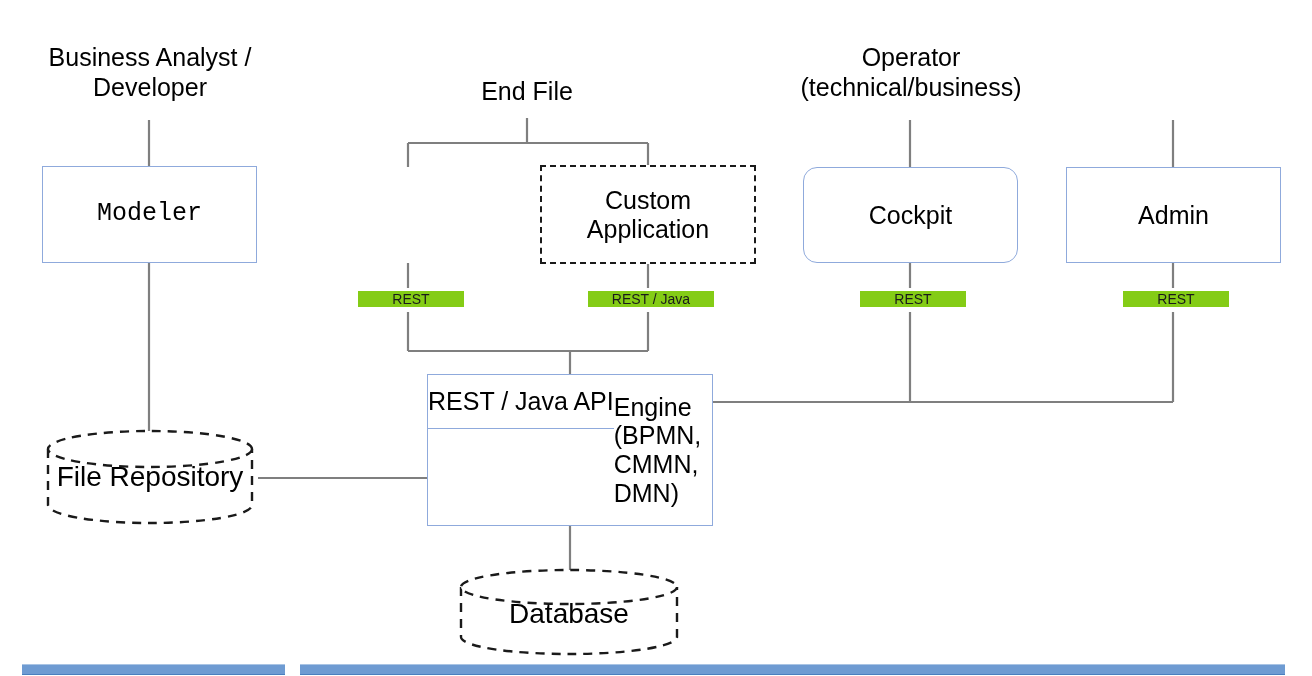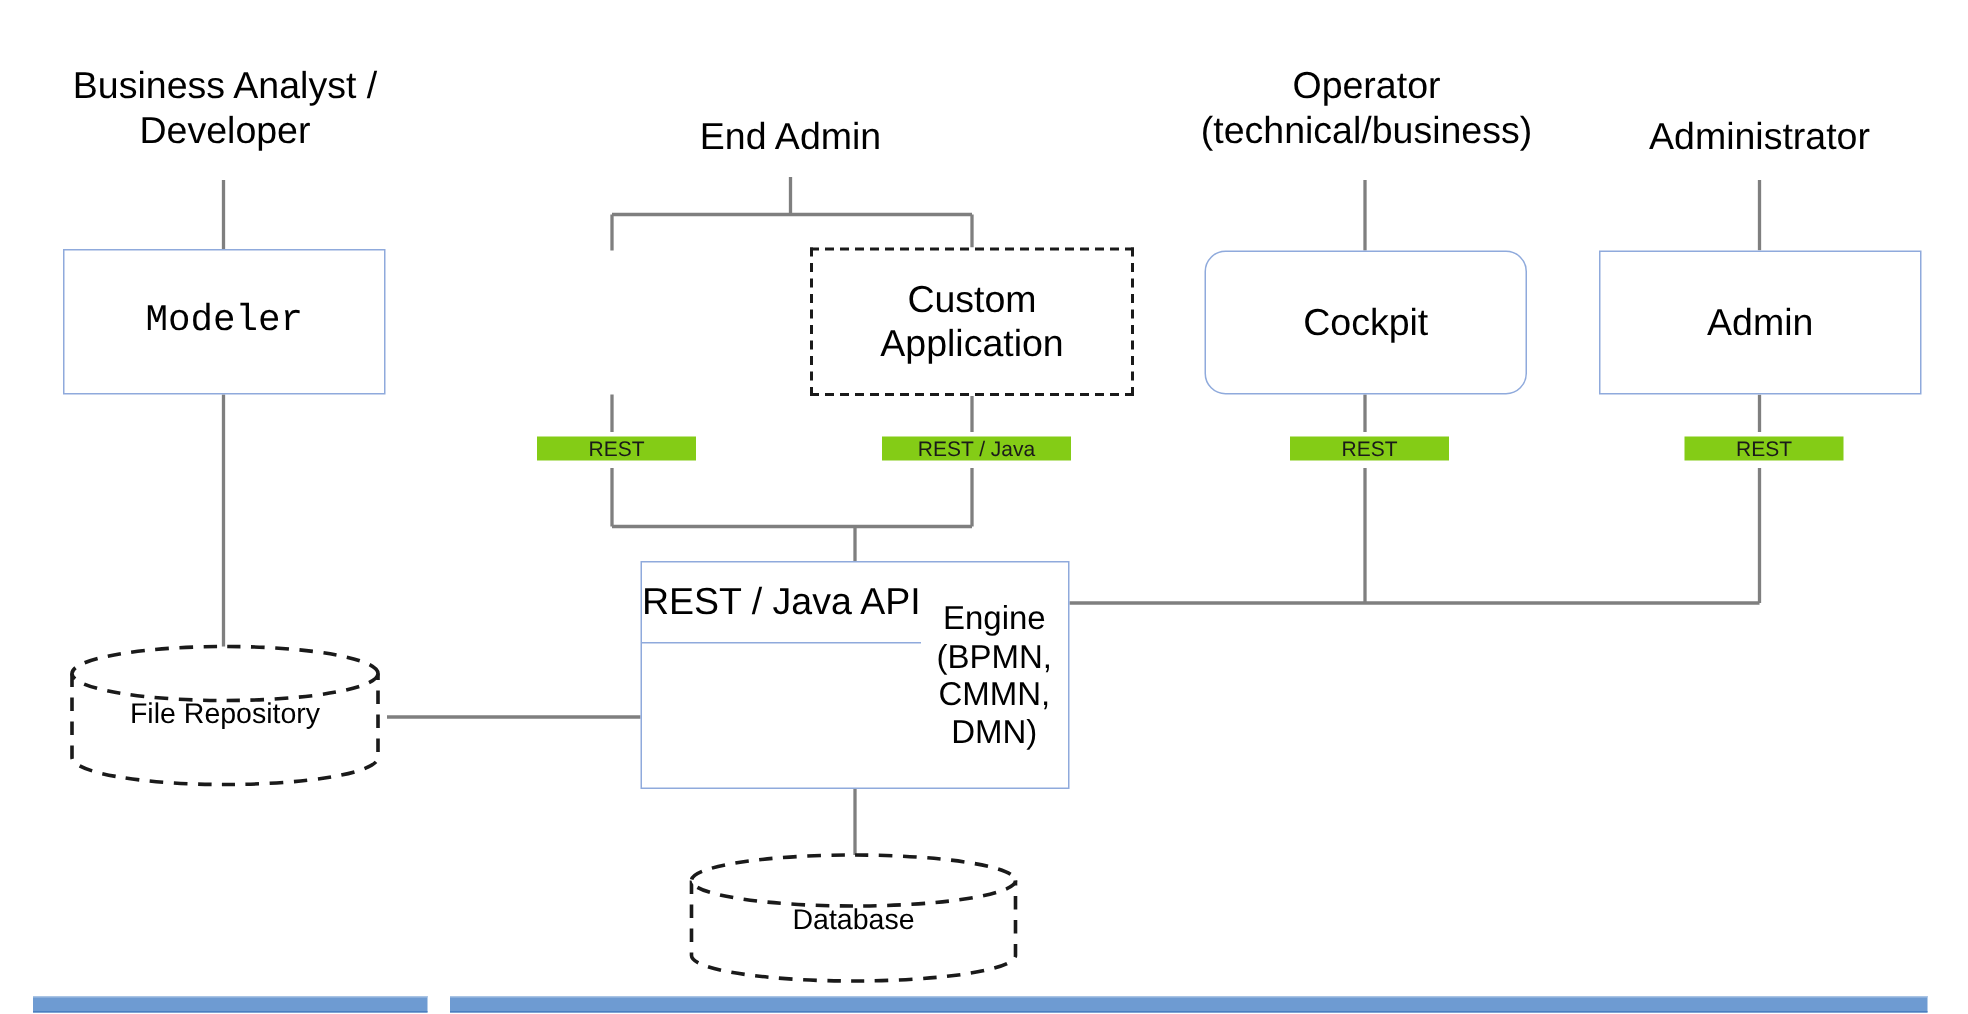--- a/index.html
+++ b/index.html
@@ -64,21 +64,21 @@
     font-size: 14px;
     color: #1a1a1a;
     background: #84cc16;
     padding: 0 3px;
     z-index: 4;
     white-space: nowrap;
   }
   .cyl-label {
     position: absolute;
     text-align: center;
-    font-size: 19px;
+    font-size: 28px;
     color: #000000;
     z-index: 4;
     white-space: nowrap;
   }
   .engine-stack {
     position: absolute;
     box-sizing: border-box;
     border: 1.6px solid #8FAADC;
     background: #ffffff;
     z-index: 3;
@@ -92,22 +92,21 @@
     align-items: center;
     justify-content: center;
     font-size: 25px;
     color: #000000;
   }
   .engine-core {
     flex: 1;
     display: flex;
     align-items: center;
     justify-content: center;
-    text-align: center;
-    font-size: 22px;
+    font-size: 25px;
     line-height: 1.15;
     color: #000000;
     white-space: pre-line;
   }
   .footer-bar {
     position: absolute;
     background: #6E9BD2;
     border-top: 1.5px solid #A9C4E4;
     border-bottom: 1.5px solid #4A7FBF;
     z-index: 2;
@@ -163,26 +162,25 @@
 
     <g stroke="#1A1A1A" stroke-width="2.4" fill="#ffffff" stroke-dasharray="9,7" stroke-linecap="butt">
       <path d="M 461 587 L 461 637 A 108 17 0 0 0 677 637 L 677 587"></path>
       <ellipse cx="569" cy="587" rx="108" ry="17"></ellipse>
     </g>
   </svg>
 
   <div class="actor" style="left:10px; top:42px; width:280px;">Business Analyst /
 Developer</div>
 
-  <div class="actor" style="left:407px; top:76px; width:240px;">End Admin</div>
+  <div class="actor" style="left:407px; top:76px; width:240px;">End File</div>
 
   <div class="actor" style="left:780px; top:42px; width:262px;">Operator
 (technical/business)</div>
 
-  <div class="actor" style="left:1053px; top:76px; width:240px;">Administrator</div>
 
   <div class="node node-solid" style="left:42px; top:166px; width:215px; height:97px;font-family:Liberation Mono, monospace;">
     <span class="node-label">Modeler</span>
   </div>
 
 
   <div class="node node-dashed" style="left:540px; top:165px; width:216px; height:99px;">
     <span class="node-label">Custom
 Application</span>
   </div>

